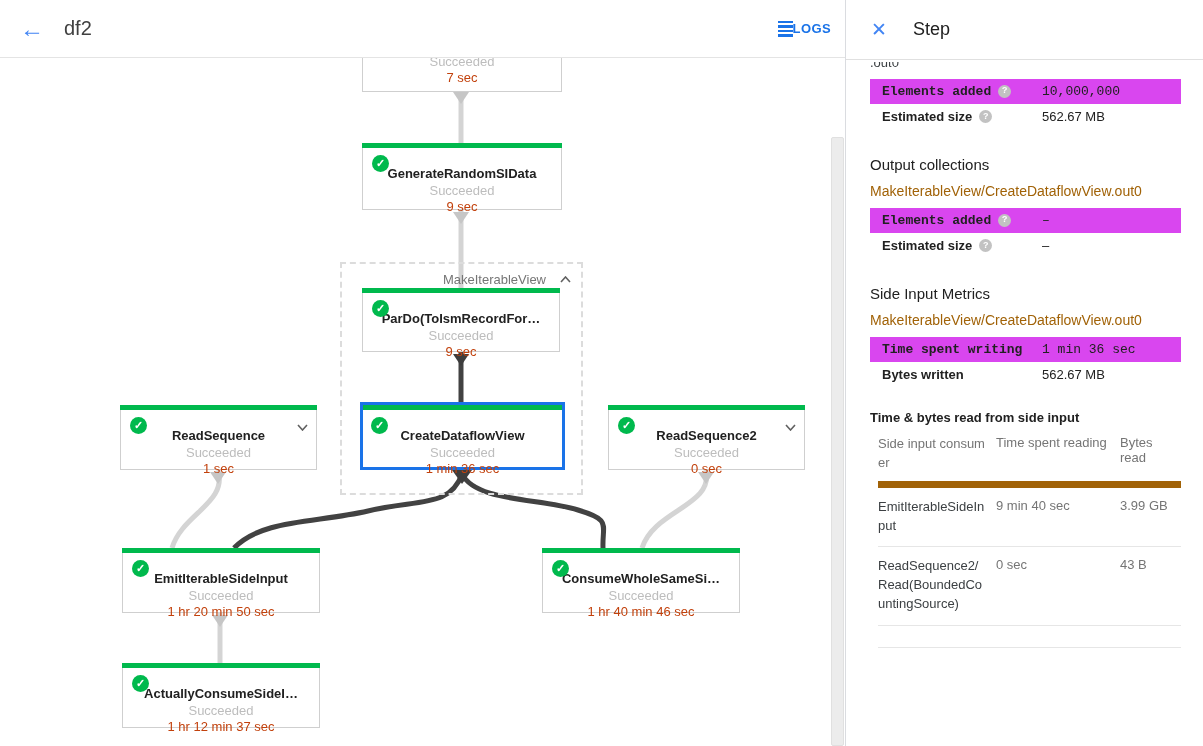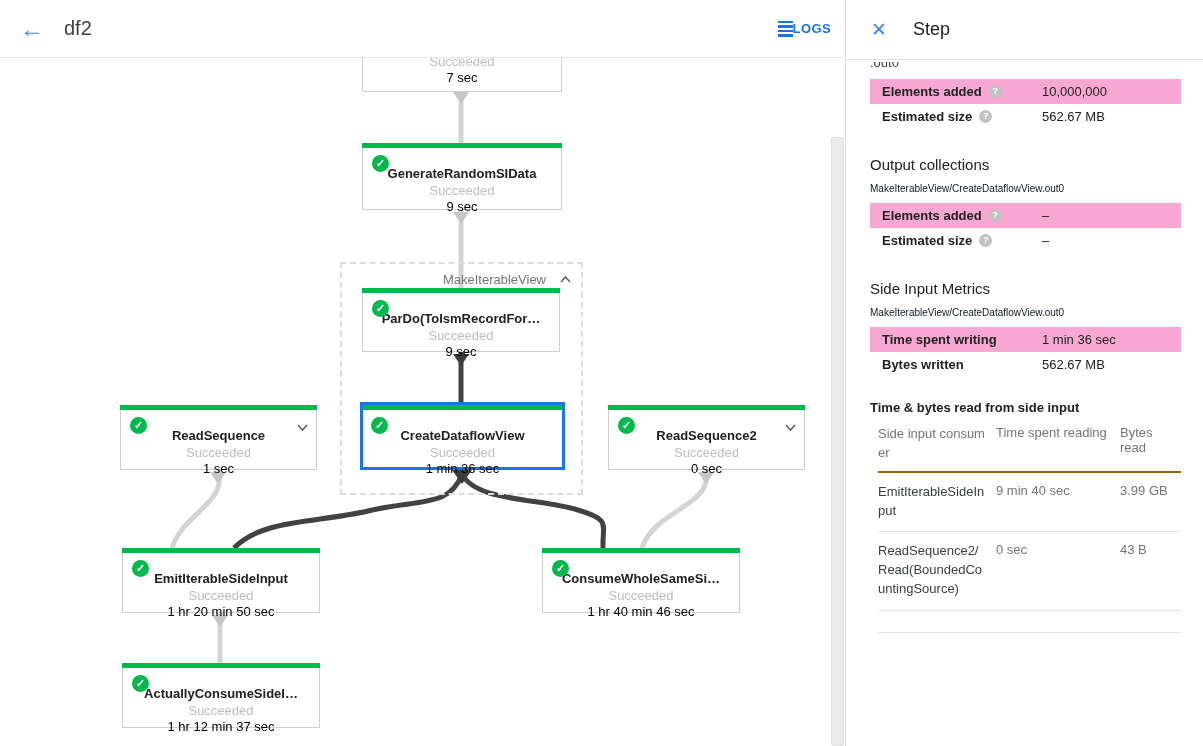--- a/index.html
+++ b/index.html
@@ -27,21 +27,21 @@
     display:flex; align-items:center; gap:14px; }
 
   .node { position:absolute; background:#fff; border:1px solid #cfcfcf; z-index:2;
     text-align:center; width:200px; height:65px; }
   .node .green-bar { height:5px; background:#00b94d; margin:-1px -1px 0 -1px; }
   .node.selected { border:3px solid #1a73e8; }
   .node.selected .green-bar { margin:0; }
   .n-title { font-size:13px; font-weight:bold; color:#212121; margin-top:18px;
     white-space:nowrap; overflow:hidden; }
   .n-status { font-size:13px; color:#bdbdbd; margin-top:2px; }
-  .n-time { font-size:13px; color:#000000; margin-top:1px; }
+  .n-time { font-size:13px; color:#c2410c; margin-top:1px; }
   .check { position:absolute; left:9px; top:11px; width:17px; height:17px; border-radius:50%;
     background:#00b94d; color:#fff; font-size:11px; font-weight:bold; line-height:17px; text-align:center; }
   .chev { position:absolute; right:8px; top:11px; }
 
   .node.partial { border-top:none; }
   .node.partial .n-status { margin-top:27px; }
 
   .vscroll { position:absolute; right:1px; top:79px; width:13px; height:609px;
     background:#ececec; border:1px solid #e0e0e0; border-radius:2px; }
 
@@ -51,34 +51,34 @@
   .panel-header { height:60px; border-bottom:1px solid #e0e0e0; display:flex; align-items:center; }
   .close-x { color:#4285f4; font-size:19px; margin:0 26px 0 25px; cursor:pointer; }
   .panel-title { font-size:18px; color:#212121; }
   .panel-content { padding:2px 22px 0 24px; }
 
   .clipped-line { height:11px; overflow:hidden; font-size:13px; color:#3c4043; }
   .clipped-line span { display:block; margin-top:-7px; }
 
   .mgroup { margin-top:6px; }
   .mrow { display:flex; align-items:center; height:25px; padding-left:12px; font-size:13px; }
-  .mrow.alt { background:#f9a8d4; }
+  .mrow.alt { background:#d946ef;font-family:Liberation Mono, monospace; }
   .mlabel { width:160px; font-weight:bold; color:#212121; display:flex; align-items:center; gap:7px; }
   .help { width:13px; height:13px; border-radius:50%; background:#c2c2c2; color:#fff;
     font-size:9px; font-weight:bold; line-height:13px; text-align:center; flex:0 0 13px; }
   .mvalue { color:#212121; }
 
   .sec-heading { font-size:15px; font-weight:400; color:#212121; margin:27px 0 10px 0; }
-  .collection { font-size:10px; color:#0f172a; margin-bottom:9px; }
+  .collection { font-size:14px; color:#a16207; margin-bottom:9px; }
 
   .tbl-heading { font-size:13px; font-weight:bold; color:#212121; margin:23px 0 0 0; }
   .si-table { margin-left:8px; margin-top:2px; }
   .si-row { display:grid; grid-template-columns:118px 124px 1fr; font-size:13px;
     padding:10px 0 11px 0; border-bottom:1px solid #e6e6e6; }
-  .si-row.head { color:#757575; border-bottom:2px solid #a16207; padding:8px 0; }
+  .si-row.head { color:#757575; border-bottom:7px solid #a16207; padding:8px 0; }
   .si-row .c1 { color:#3c4043; word-break:break-all; padding-right:10px; line-height:1.45; }
   .si-row .c2, .si-row .c3 { color:#757575; }
   .si-row.head .c1 { color:#757575; }
 </style>
 </head>
 <body>
 
 <div class="graph-header">
   <span class="back-arrow">←</span>
   <span class="job-title">df2</span>

